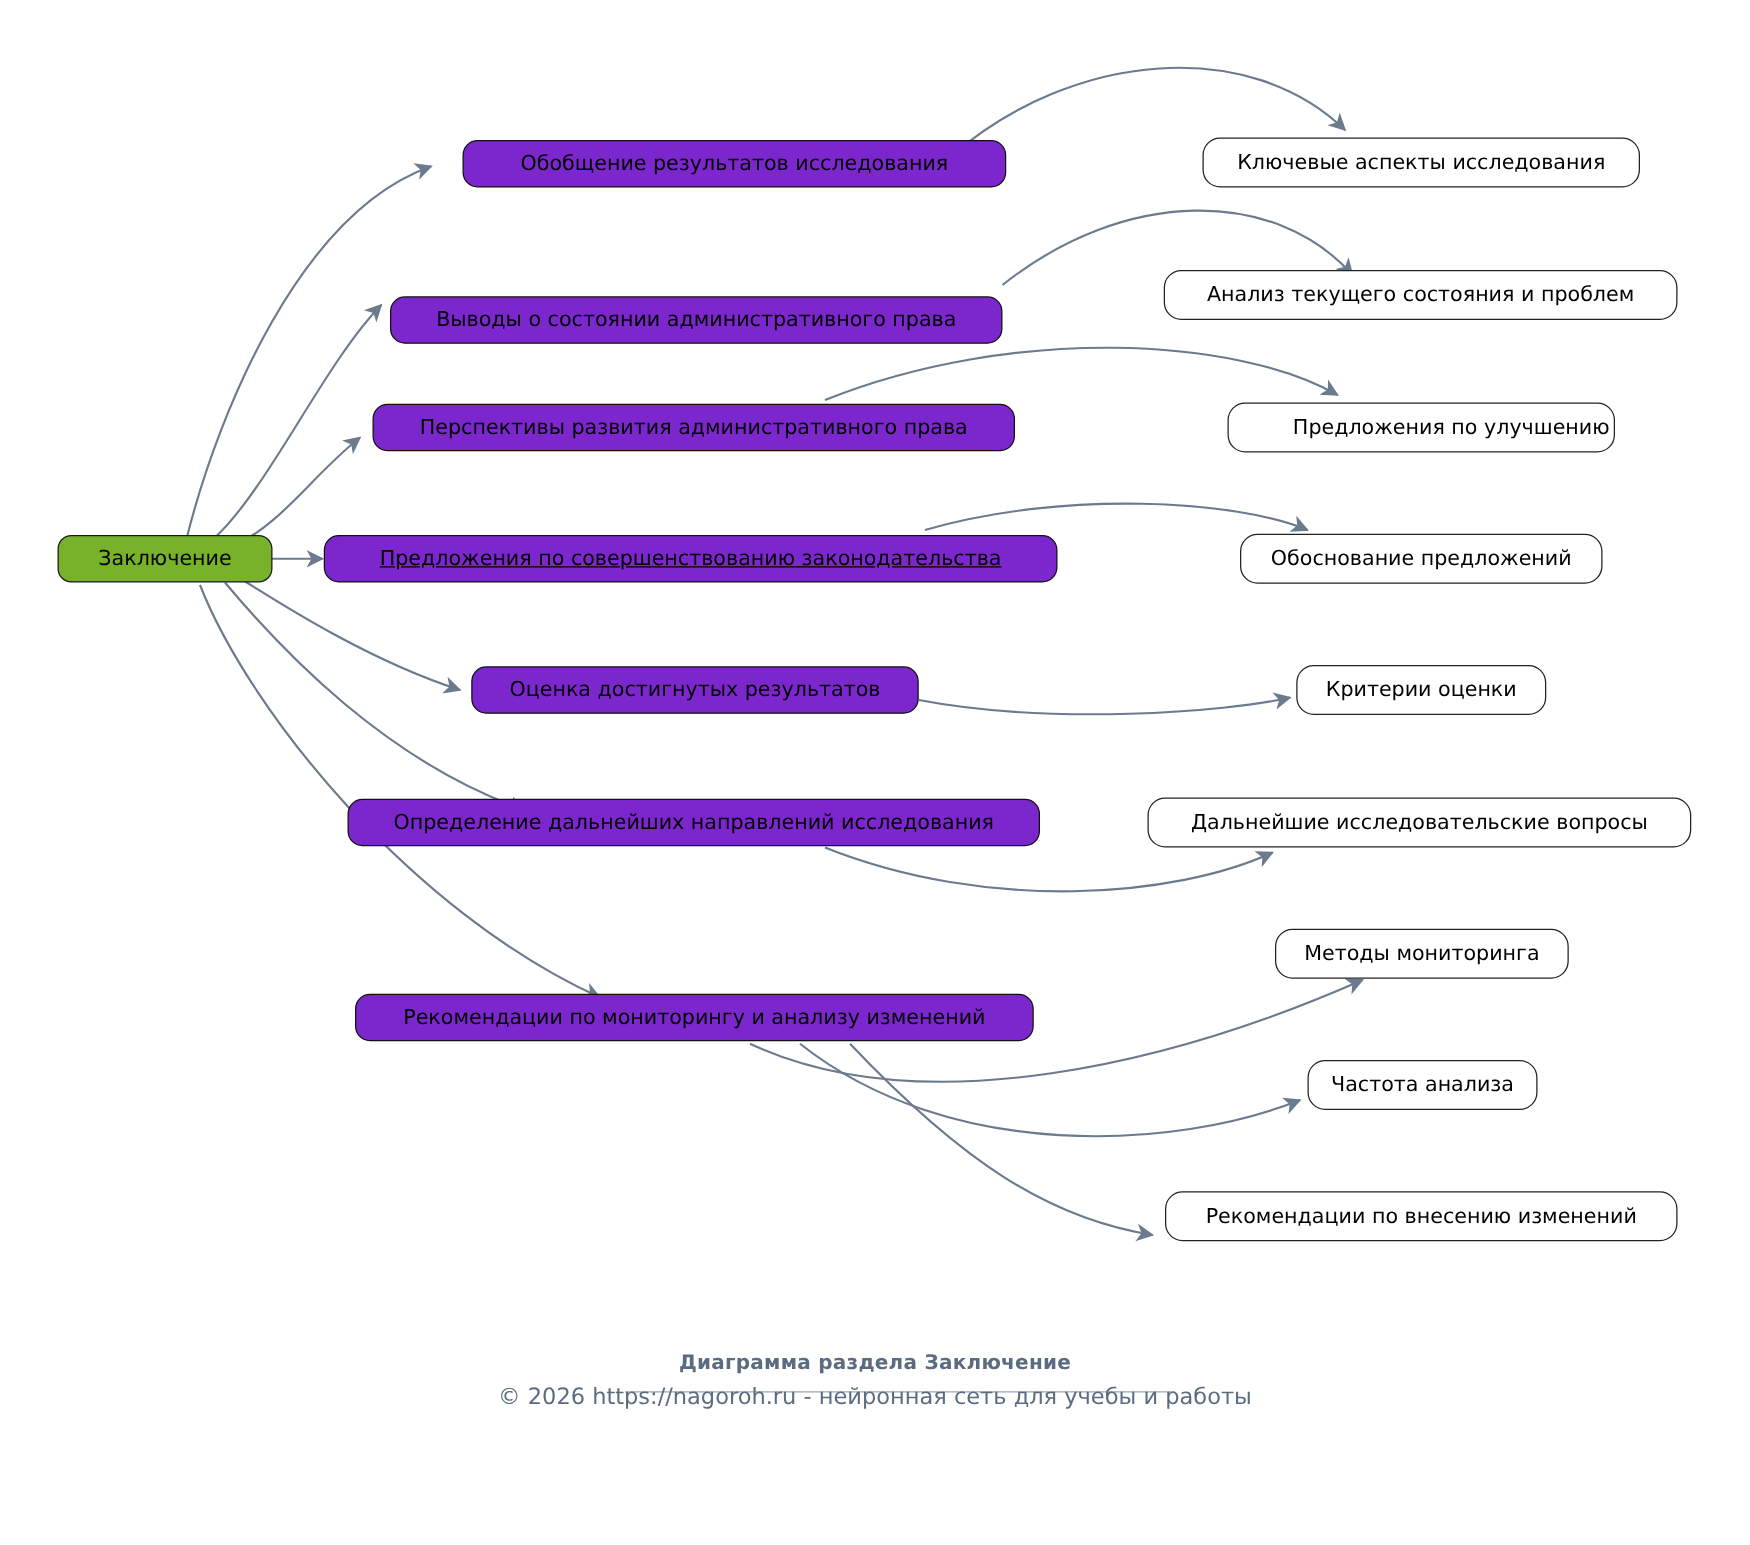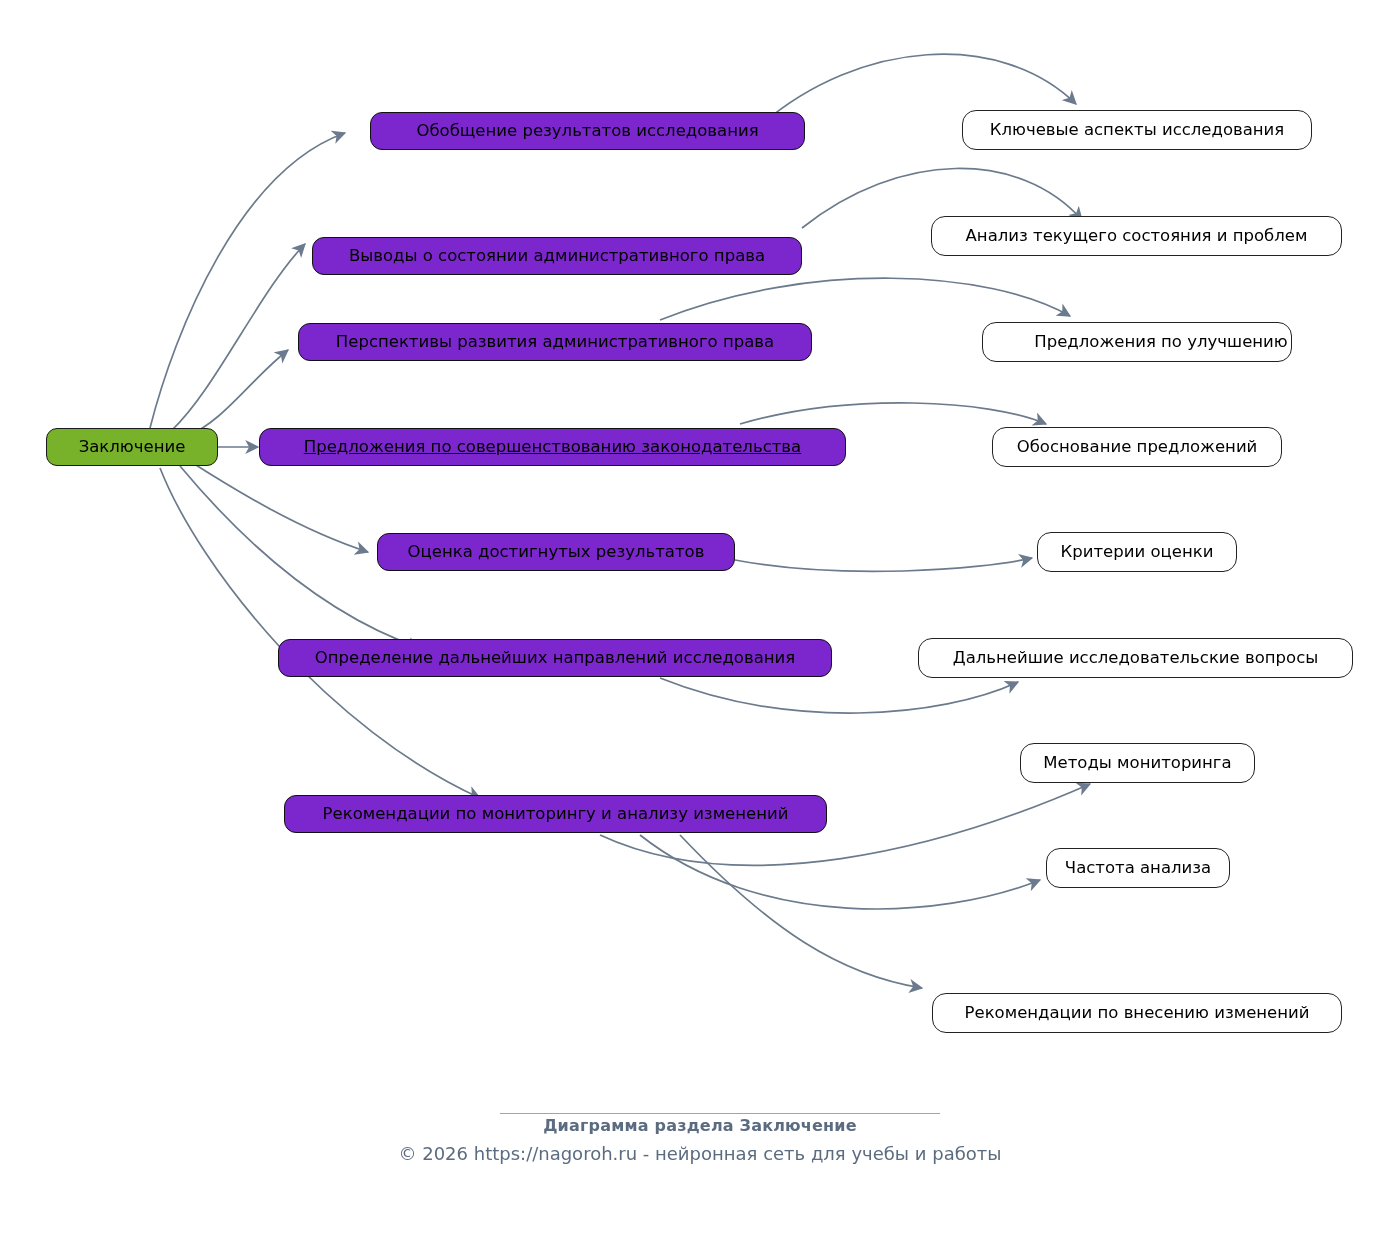--- a/index.html
+++ b/index.html
@@ -66,21 +66,20 @@
     height: 40px;
     color: #000000;
     font-size: 16.5px;
   }
 
   .footer {
     position: absolute;
     left: 0;
     width: 1400px;
     text-align: center;
-    margin-top: 36px;
   }
 
   .footer-title {
     top: 1080px;
     font-size: 16px;
     font-weight: bold;
     color: #5b6b80;
     letter-spacing: 0.2px;
   }
 
@@ -189,21 +188,21 @@
   </div>
 
   <div class="node node-leaf" style="left:1020px; top:743px; width:235px;">
     <span>Методы мониторинга</span>
   </div>
 
   <div class="node node-leaf" style="left:1046px; top:848px; width:184px;">
     <span>Частота анализа</span>
   </div>
 
-  <div class="node node-leaf" style="left:932px; top:953px; width:410px;margin-top:40px;">
+  <div class="node node-leaf" style="left:932px; top:953px; width:410px;">
     <span>Рекомендации по внесению изменений</span>
   </div>
 
   <div class="footer footer-title">Диаграмма раздела Заключение</div>
   <div class="footer-rule"></div>
   <div class="footer footer-copy">© 2026 https://nagoroh.ru - нейронная сеть для учебы и работы</div>
 
 </div>
 
 </body></html>

